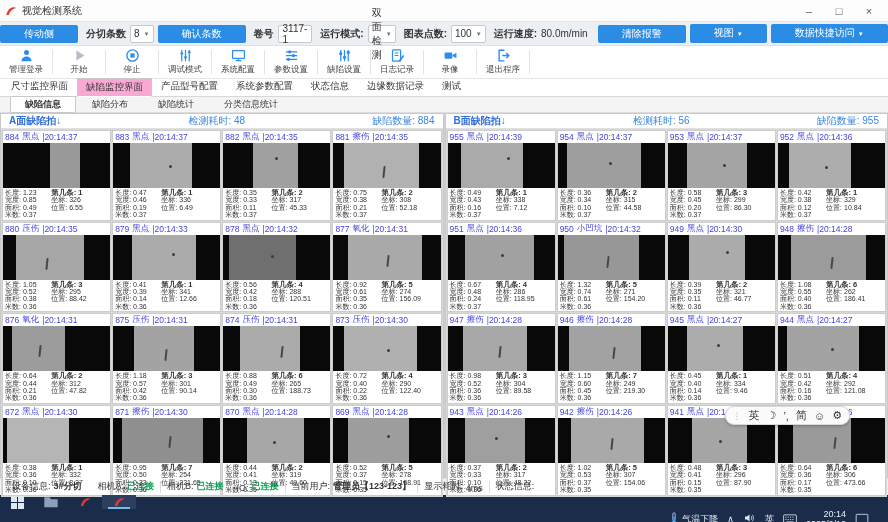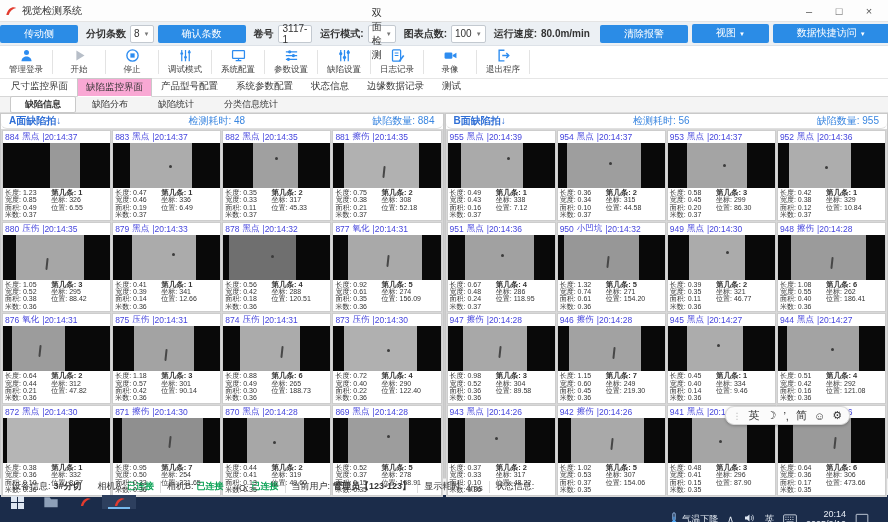--- a/index.html
+++ b/index.html
@@ -19,21 +19,21 @@
   .toolbar1 { height:24px; background:#ecf0f4; display:flex; align-items:center;
     gap:4px; padding:0 0; border-bottom:1px solid #dde2e8; font-size:10px; color:#333; }
   .btn-blue { background:#2b8ce6; color:#fff; border:none; border-radius:2px;
     font-size:10px; padding:3px 24px; line-height:12px; white-space:nowrap; }
   .t1-label { font-weight:bold; white-space:nowrap; margin-left:4px; }
   .combo { background:#fff; border:1px solid #c3c9d0; border-radius:2px; height:18px;
     display:flex; align-items:center; padding:0 3px; font-size:10px; color:#333; }
   .combo .arr { margin-left:auto; font-size:6px; color:#777; padding-left:4px; }
   .input { background:#fff; border:1px solid #c3c9d0; border-radius:2px; height:18px;
     display:flex; align-items:center; padding:0 4px; font-size:10px; color:#333; }
-  .speed-val { font-weight:bold; white-space:nowrap; }
+  .speed-val { font-weight:normal; white-space:nowrap; }
   .menu-caret { font-size:6px; margin-left:3px; }
 
   
   .toolbar2 { height:33px; background:#fff; display:flex; align-items:stretch; border-bottom:1px solid #e6e6e6; }
   .tbtn { display:flex; flex-direction:column; align-items:center; justify-content:center;
     min-width:52px; padding:1px 8px; cursor:default; }
   .tbtn svg { width:17px; height:15px; }
   .tbtn .tlab { font-size:8.5px; color:#444; margin-top:1px; white-space:nowrap; }
   .tdiv { width:1px; background:#e3e3e3; margin:4px 0; }
 
@@ -41,21 +41,21 @@
   .tabs-main { height:18px; background:#fff; display:flex; align-items:flex-end; padding-left:2px; border-bottom:1px solid #d7d7d7; }
   .tab-m { font-size:9.5px; color:#333; padding:2px 8px 2px; border:1px solid transparent; }
   .tab-m.active { background:#f9a8d4; border:1px solid #c9c9c9; border-bottom:1px solid #fff; margin-bottom:-1px; }
   .tabs-sub { height:16px; background:#f4f4f4; display:flex; align-items:center; padding-left:10px; gap:2px; border-bottom:1px solid #ddd; }
   .tab-s { font-size:9px; color:#333; padding:1px 14px; }
   .tab-s.active { background:#fff; border:1px solid #c9c9c9; border-radius:2px; font-weight:bold; }
 
   
   .main { height:365px; display:flex; gap:1px; background:#cfcfcf; }
   .panel { flex:1; background:#fff; border:1px solid #c9c9c9; display:flex; flex-direction:column; }
-  .p-head { height:16px; display:flex; align-items:center; padding:0 8px; font-size:10px; border-bottom:1px solid #e0e0e0;border-radius:6px; }
+  .p-head { height:16px; display:flex; align-items:center; padding:0 8px; font-size:10px; border-bottom:1px solid #e0e0e0; }
   .p-title { color:#2f6fd6; font-weight:bold; }
   .p-time { margin:0 auto; color:#3a86e0; }
   .p-count { color:#3a86e0; }
   .grid { flex:1; display:grid; grid-template-columns:repeat(4,1fr); grid-template-rows:repeat(4,1fr);
     gap:1px; background:#d8d8d8; padding:1px; }
   .cell { background:#fff; display:flex; flex-direction:column; overflow:hidden; border:1px solid #cdcdcd; }
   .ch { height:12px; display:flex; align-items:center; gap:3px; font-size:8.5px; color:#4545dd; padding:0 2px; white-space:nowrap; overflow:hidden; }
   .cimg { height:45px; position:relative; overflow:hidden; }
   .spot { position:absolute; background:#3c3c3c; border-radius:50%; width:3px; height:3px; }
   .spot.streak { width:2px; height:12px; border-radius:1px; background:#474747; transform:rotate(6deg); }

